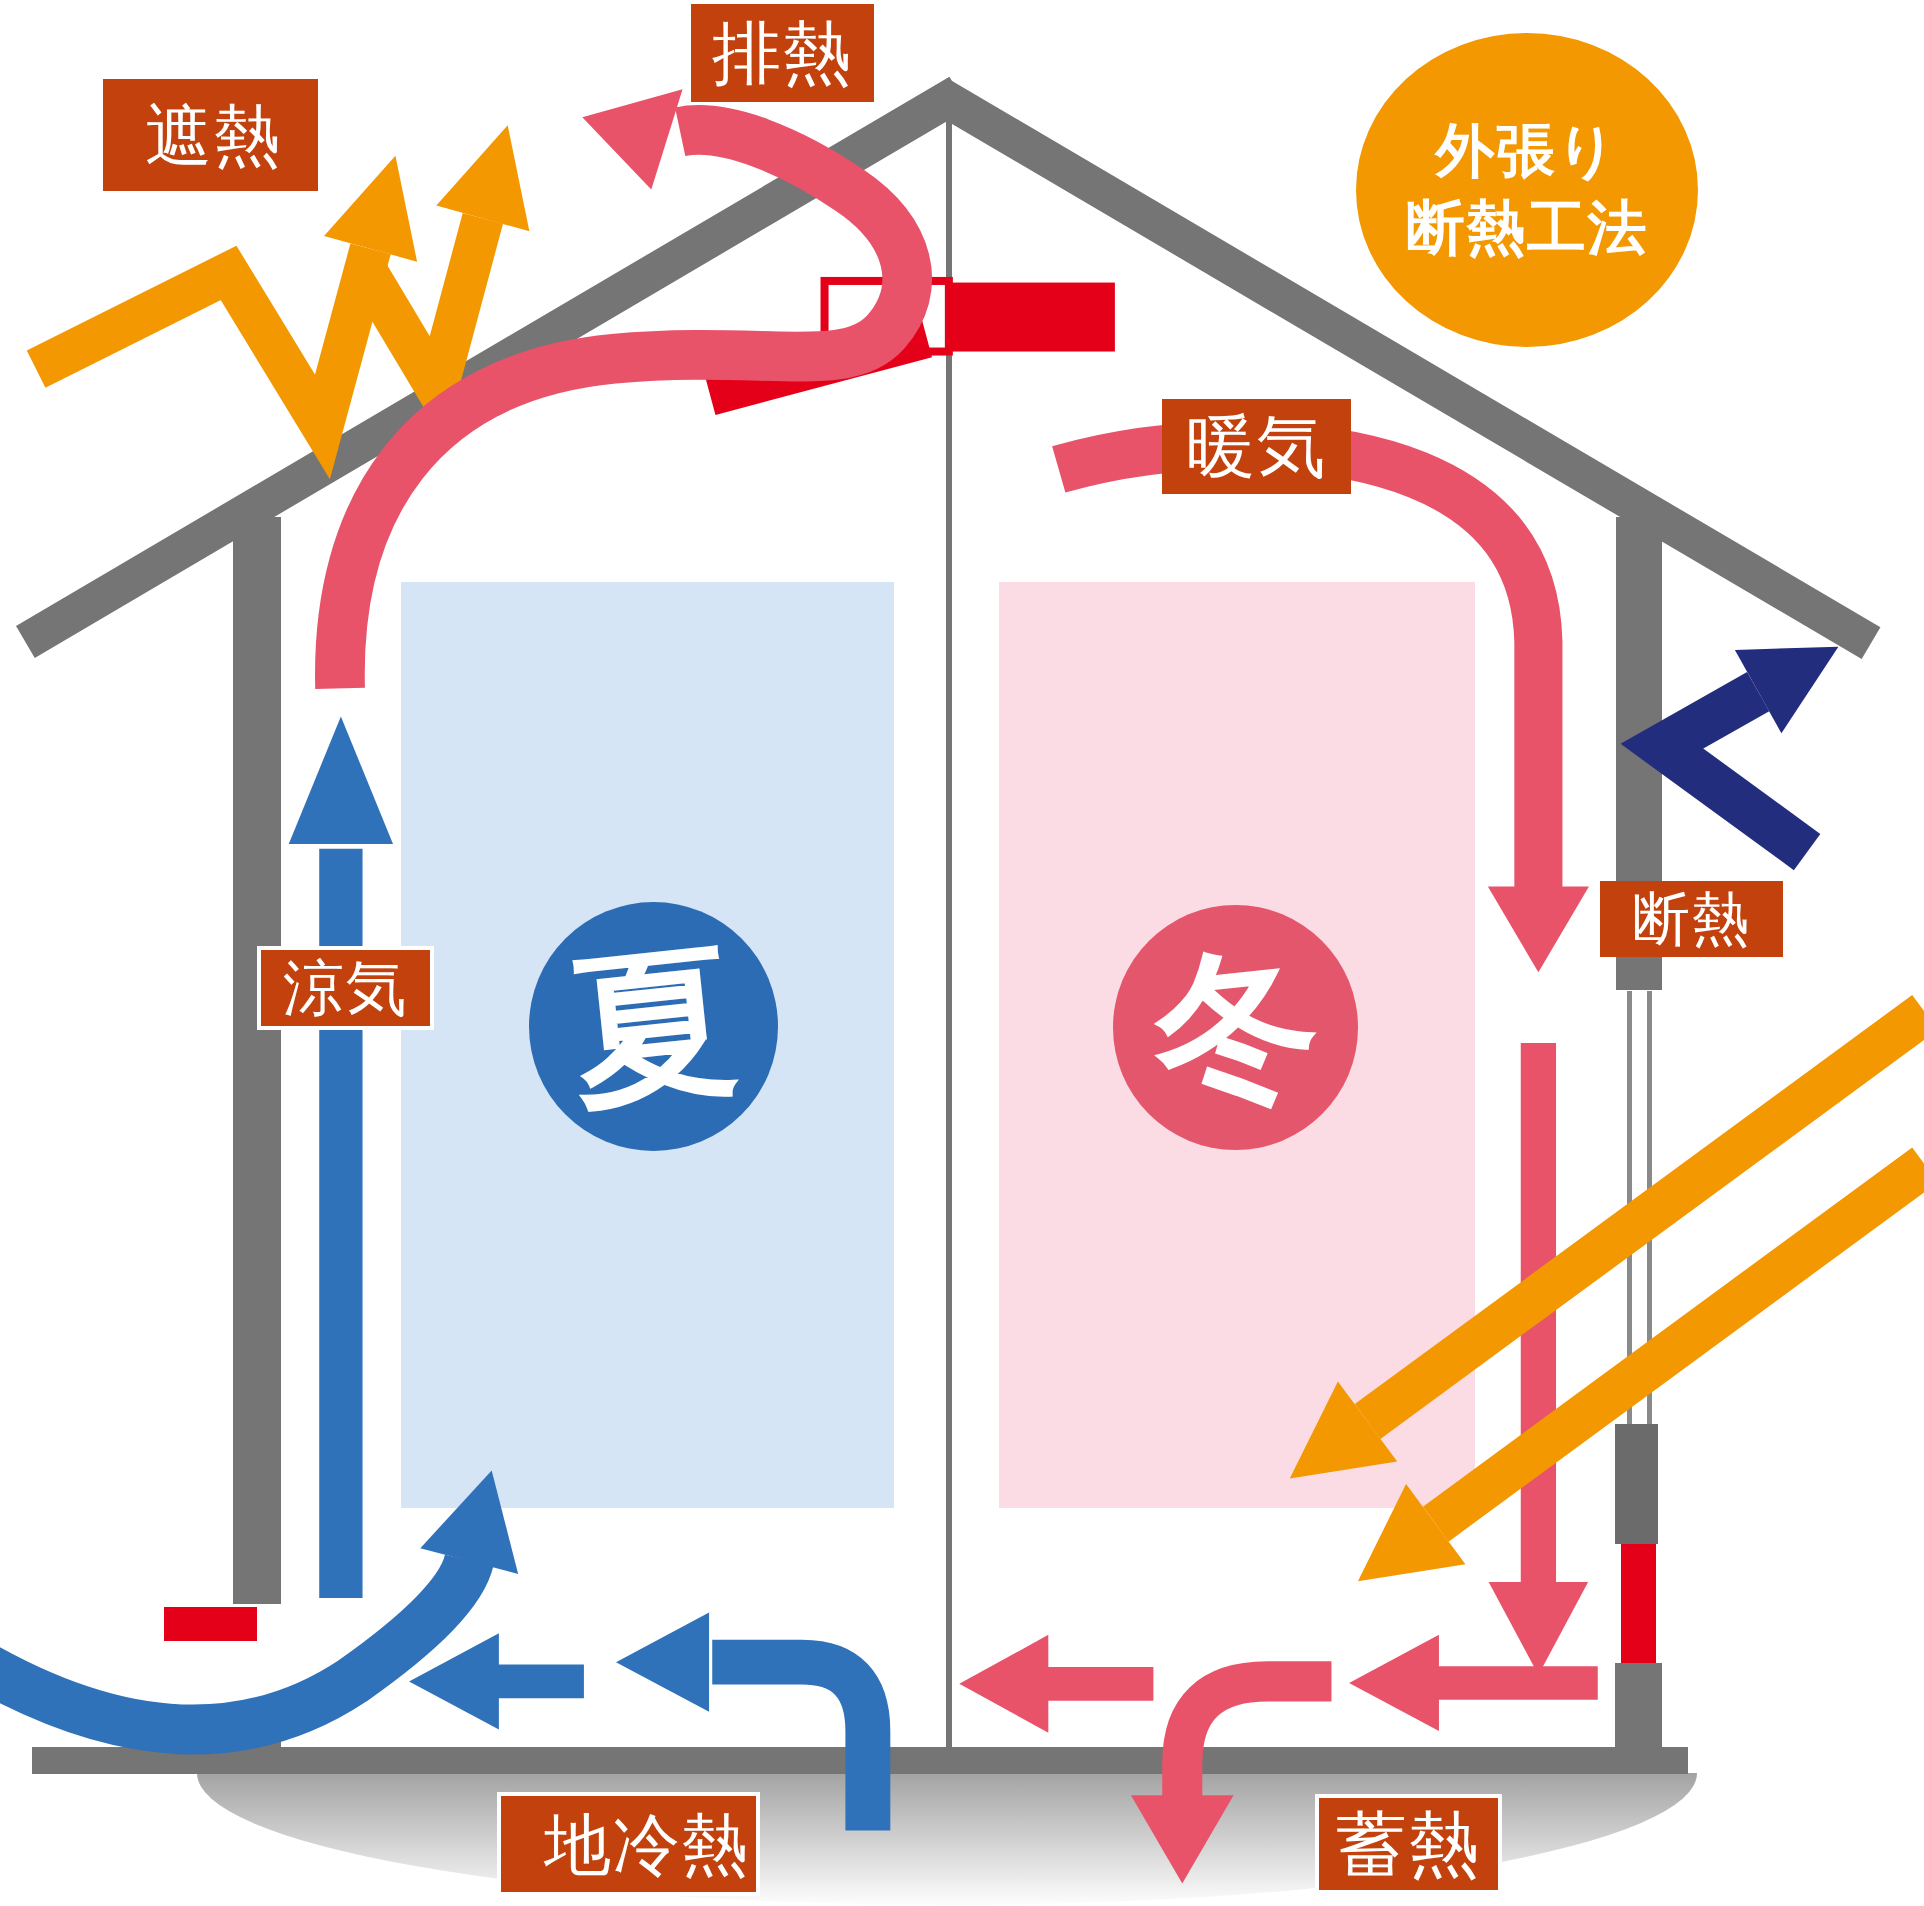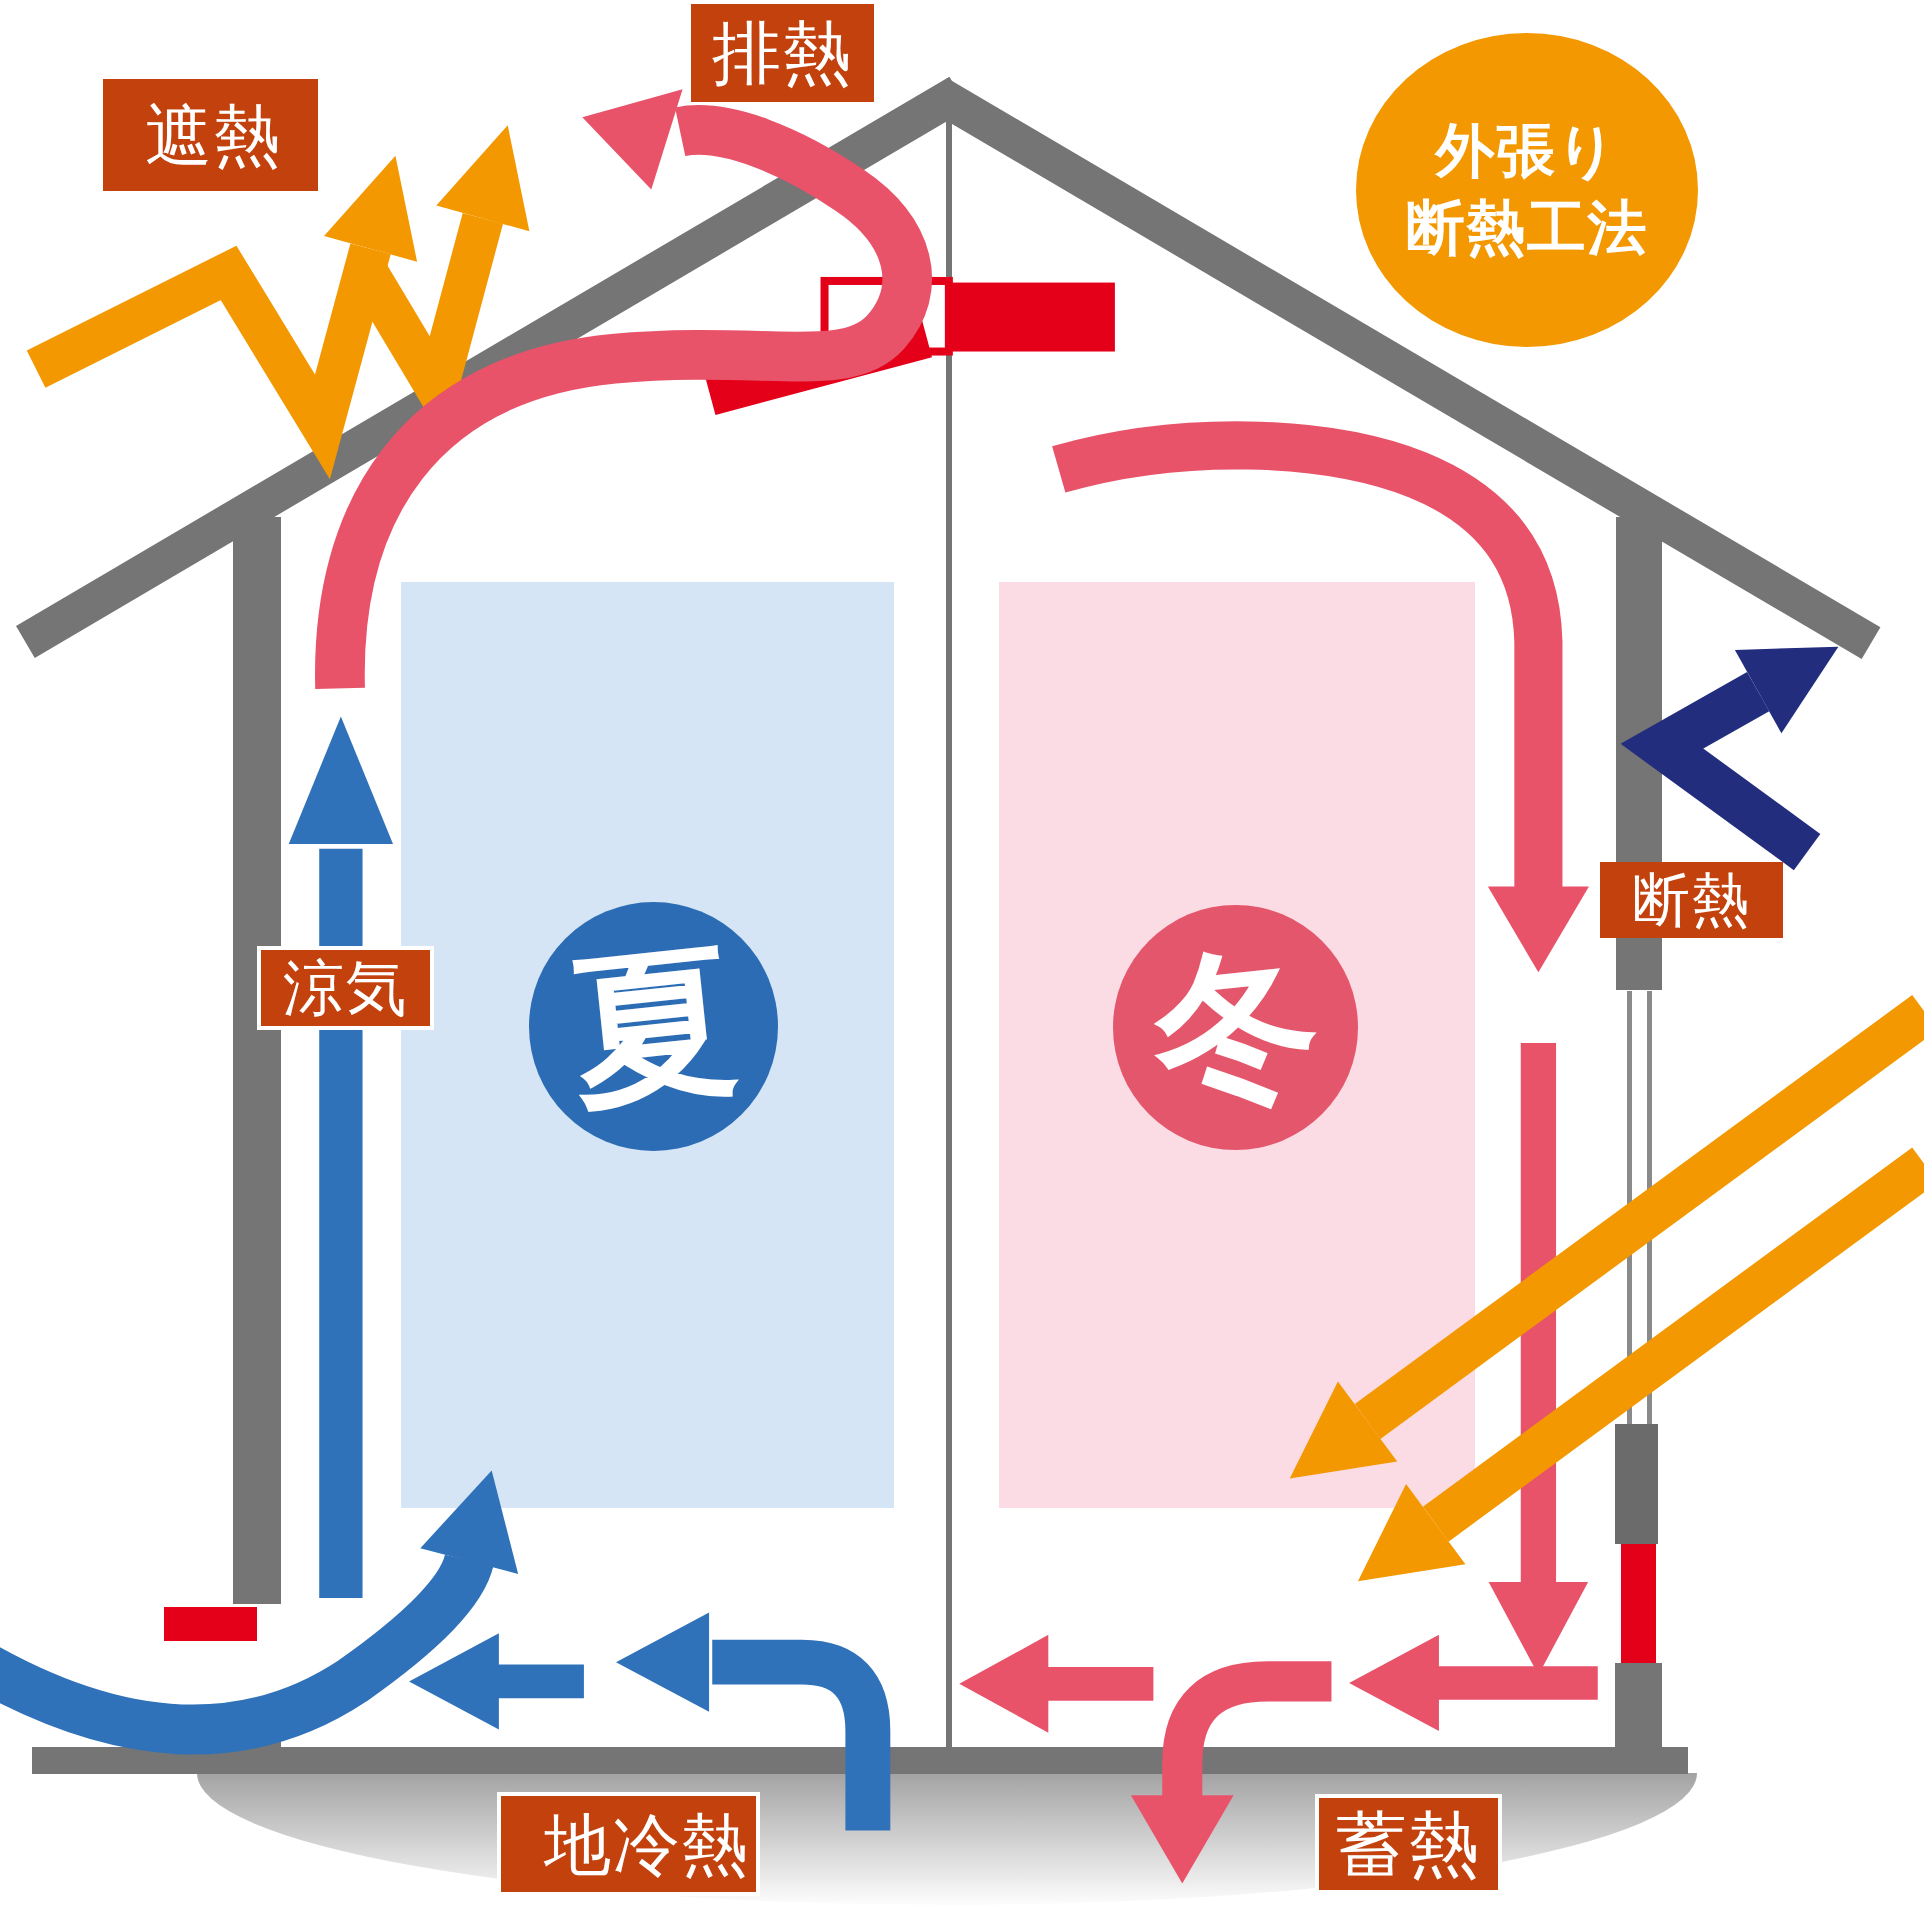--- a/index.html
+++ b/index.html
@@ -39,21 +39,21 @@
   .overlay{left:0;top:0;width:1925px;height:1907px;}
   
   .tag{
     background:#c2410c;color:#fff;display:flex;align-items:center;justify-content:center;
     box-sizing:border-box;line-height:1;letter-spacing:1.6px;
   }
   .tag-bordered{border:4.8px solid #fff;}
   .tag-exhaust{left:691px;top:4px;width:183px;height:98px;font-size:69px;}
   .tag-shield{left:103px;top:79px;width:215px;height:112px;font-size:67px;padding-left:6px;}
   .tag-warmair{left:1162px;top:399px;width:189px;height:95px;font-size:69px;}
-  .tag-insulation{left:1600px;top:862px;width:183px;height:76px;font-size:58px;}
+  .tag-insulation{left:1600px;top:881px;width:183px;height:76px;font-size:58px;}
   .tag-coolair{left:257px;top:946px;width:177px;height:84px;font-size:61px;}
   .tag-groundcool{left:497px;top:1792px;width:263px;height:104px;font-size:67px;padding-left:37px;}
   .tag-storage{left:1315px;top:1794px;width:187px;height:100px;font-size:71px;}
   .badge{
     left:1356px;top:33px;width:342px;height:314px;border-radius:50%;background:#F39800;
     display:flex;flex-direction:column;align-items:center;justify-content:center;
     color:#fff;font-weight:bold;font-size:59px;line-height:1.3;letter-spacing:1.6px;text-align:right;
   }
 </style>
 </head>
@@ -141,20 +141,21 @@
       <polygon points="613,1833 646,1962 524,1930" fill="#2F72B9"></polygon>
       <path d="M 1082,2282 L 1082,2158 Q 1082,2072 1000,2072 L 888,2072" stroke="#2F72B9" stroke-width="56" fill="none"></path>
       <polygon points="768,2072 884,2010 884,2134" fill="#2F72B9"></polygon>
       <path d="M 728,2096 L 620,2096" stroke="#2F72B9" stroke-width="42" fill="none"></path>
       <polygon points="510,2096 622,2036 622,2156" fill="#2F72B9"></polygon>
     </g>
   </svg>
 
   <div class="abs tag tag-exhaust">排熱</div>
   <div class="abs tag tag-shield">遮熱</div>
+  <div class="abs tag tag-warmair">暖気</div>
   <div class="abs tag tag-insulation">断熱</div>
   <div class="abs tag tag-bordered tag-coolair">涼気</div>
   <div class="abs tag tag-bordered tag-groundcool">地冷熱</div>
   <div class="abs tag tag-bordered tag-storage">蓄熱</div>
 
   <div class="abs badge">
     <span>外張り</span>
     <span>断熱工法</span>
   </div>
 

